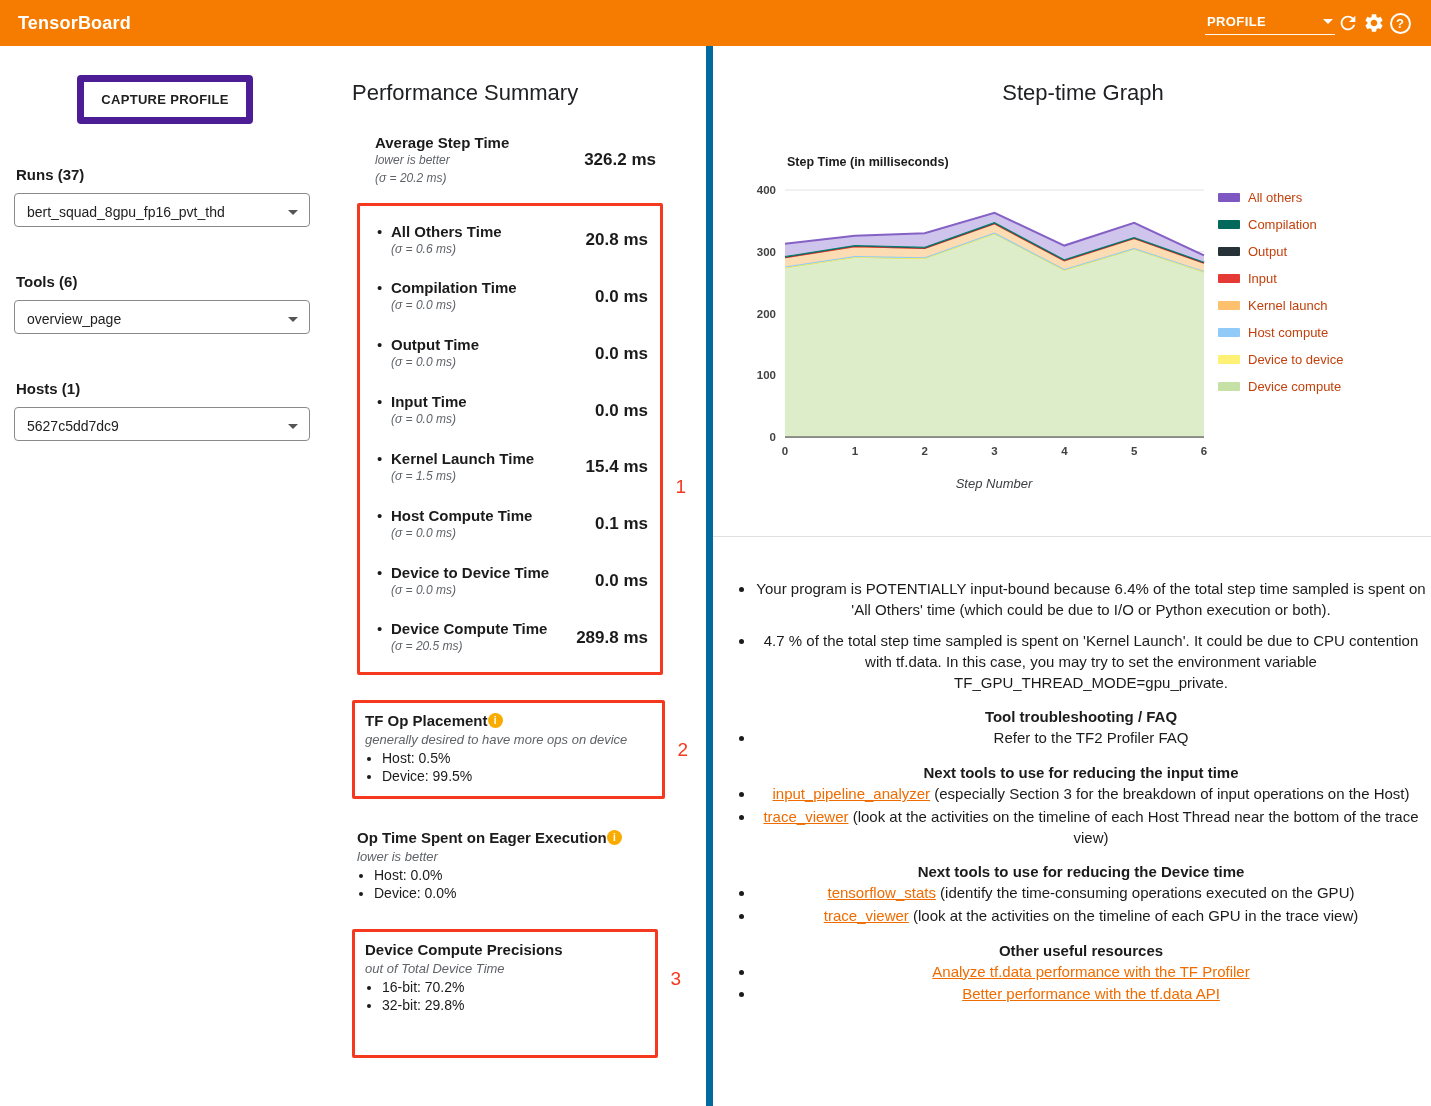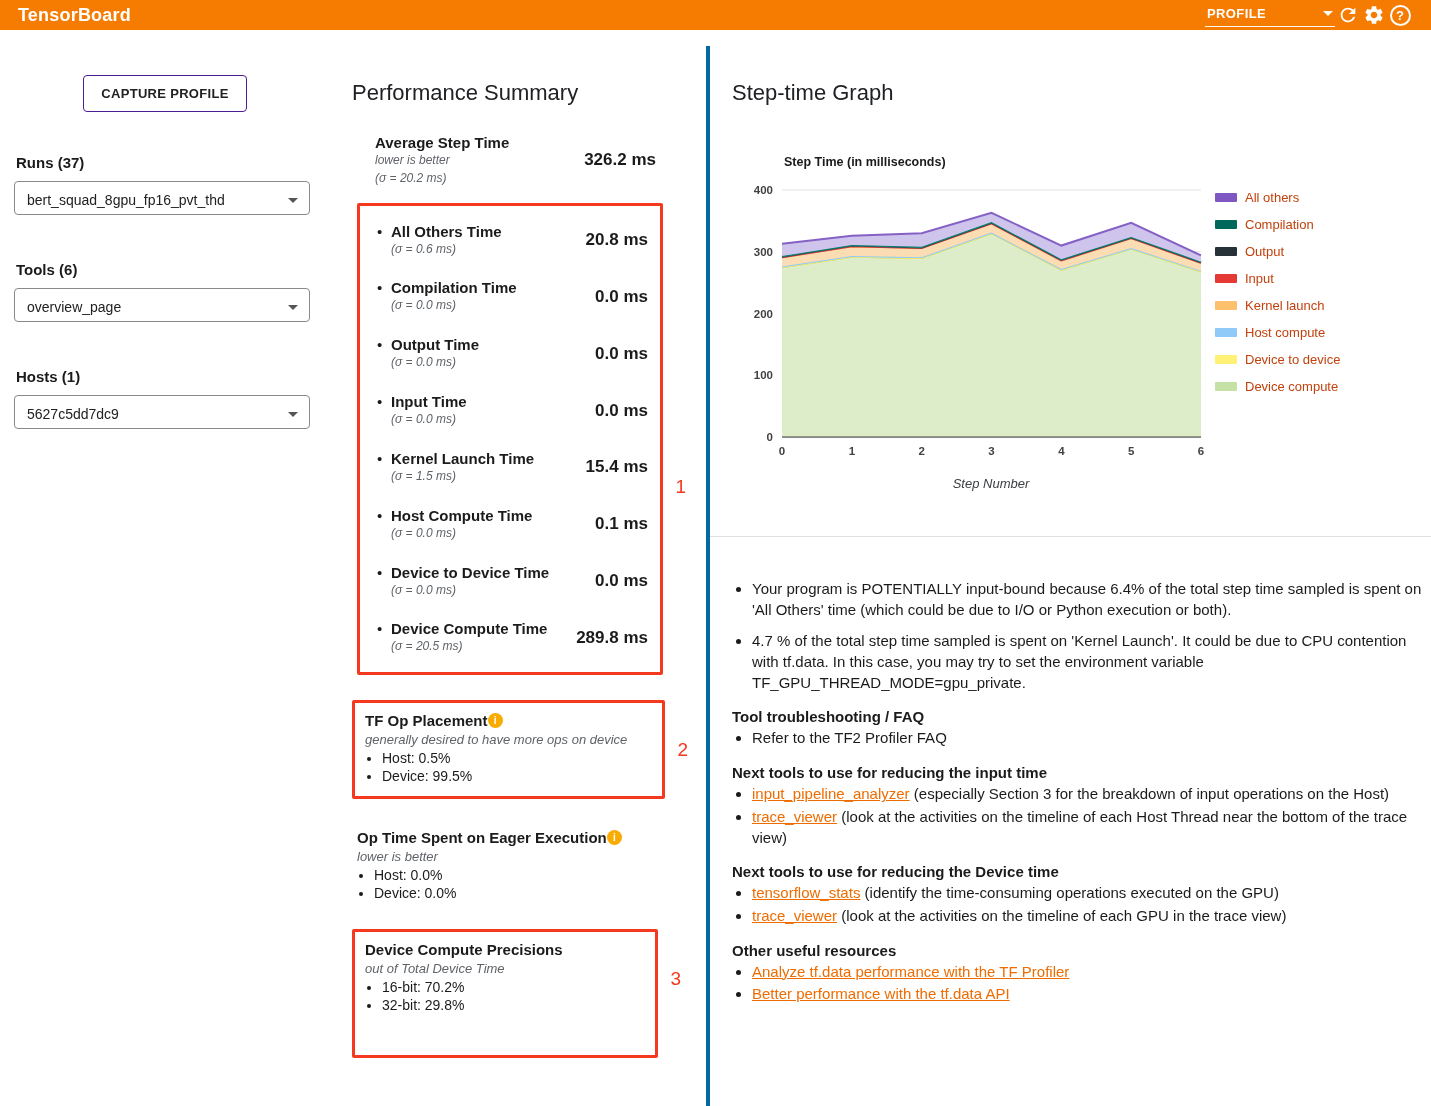--- a/index.html
+++ b/index.html
@@ -1,36 +1,36 @@
 <!DOCTYPE html>
 <html style="--header-bg: #f57c00; --annotation: #f4391e; --link: #ef6c00; --info-icon: #f9ab00;"><head>
 <meta charset="utf-8">
 <style>
   * { box-sizing: border-box; margin: 0; padding: 0; }
   html,body { background:#fff; }
   body { font-family:"Liberation Sans", sans-serif; color:#212121; }
   .app { position:relative; width:1431px; height:1106px; background:#fff; overflow:hidden; }
 
   
-  .header { position:absolute; top:0; left:0; right:0; height:30px; background:var(--header-bg,#f57c00);
+  .header { position:absolute; top:0; left:0; right:0; height:46px; background:var(--header-bg,#f57c00);
             display:flex; align-items:center; padding:0 18px; color:#fff; z-index:5; }
   .app-title { font-size:18px; font-weight:bold; letter-spacing:.2px; }
   .header-right { margin-left:auto; display:flex; align-items:center; }
   .dashboard-select { display:flex; align-items:center; justify-content:space-between; width:130px;
             border-bottom:1px solid rgba(255,255,255,.95); padding:3px 2px 5px 2px; cursor:pointer;
             font-size:13px; font-weight:bold; letter-spacing:.4px; }
   .caret-down { width:0; height:0; border-left:5px solid transparent; border-right:5px solid transparent;
             border-top:5px solid #fff; }
   .icon-btn { width:26px; height:26px; display:flex; align-items:center; justify-content:center; cursor:pointer; }
   .help-circle { width:21px; height:21px; border:2px solid #fff; border-radius:50%; display:flex;
             align-items:center; justify-content:center; font-size:13px; font-weight:bold; }
 
   
   .sidebar { position:absolute; top:46px; left:0; width:330px; bottom:0; background:#fff; padding:29px 10px 0 10px; }
-  .capture-btn { display:block; margin:0 auto 42px auto; background:#fff; border:1px solid #4c1d95;
+  .capture-btn { display:block; margin:0 auto 42px auto; background:#fff; border:7px solid #4c1d95;
             border-radius:4px; padding:10px 17px; font-size:13px; font-weight:bold; letter-spacing:.3px;
             color:#212121; cursor:pointer; font-family:inherit; }
   .control-group { margin:0 10px 46px 4px; }
   .group-label { font-size:15px; font-weight:bold; color:#1b1b1b; margin:0 0 10px 2px; }
   .select-box { display:flex; align-items:center; justify-content:space-between; border:1px solid #8a8a8a;
             border-radius:4px; height:34px; padding:4px 11px 0 12px; font-size:14px; color:#212121; cursor:pointer; }
   .select-caret { width:0; height:0; border-left:5px solid transparent; border-right:5px solid transparent;
             border-top:5px solid #555; }
 
   
@@ -56,22 +56,22 @@
   .sub-title { font-size:15px; font-weight:bold; color:#1b1b1b; }
   .info-dot { width:15px; height:15px; border-radius:50%; background:var(--info-icon,#f9ab00); color:#fff;
             font-size:10px; font-weight:bold; display:flex; align-items:center; justify-content:center;
             font-style:normal; flex:none; }
   .sub-note { font-size:13px; font-style:italic; color:#5f6368; margin:3px 0 3px 0; }
   .dot-list { list-style:disc; margin:2px 0 0 0; padding-left:17px; font-size:14px; color:#1b1b1b; }
   .dot-list li { margin:2px 0; }
   .plain-section { margin:30px 0 0 5px; width:300px; }
 
   
-  .right-panel { position:absolute; top:46px; left:706px; width:725px; bottom:0; border-left:4px solid #0369a1;
-            padding:34px 0 0 22px; overflow:hidden; }
+  .right-panel { position:absolute; top:46px; left:706px; width:725px; bottom:0; border-left:7px solid #0369a1;
+            padding:34px 0 0 22px; overflow:hidden;text-align:center; }
   .chart-wrap { position:absolute; left:30px; top:100px; width:500px; height:360px; }
   .chart-title { font-size:12.5px; font-weight:bold; fill:#1b1b1b; }
   .chart-xlabel { font-size:13px; font-style:italic; fill:#3c4043; }
   .tick { font-size:11.5px; font-weight:bold; fill:#424242; font-family:"Liberation Sans",sans-serif; }
   .legend { position:absolute; left:505px; top:144px; }
   .legend-item { display:flex; align-items:center; margin-bottom:12px; }
   .swatch { width:22px; height:9px; border-radius:1px; margin-right:8px; flex:none; }
   .legend-label { font-size:13px; color:#c2410c; white-space:nowrap; }
   .right-divider { position:absolute; left:0; right:0; top:490px; border-top:1px solid #e0e0e0; }
 

